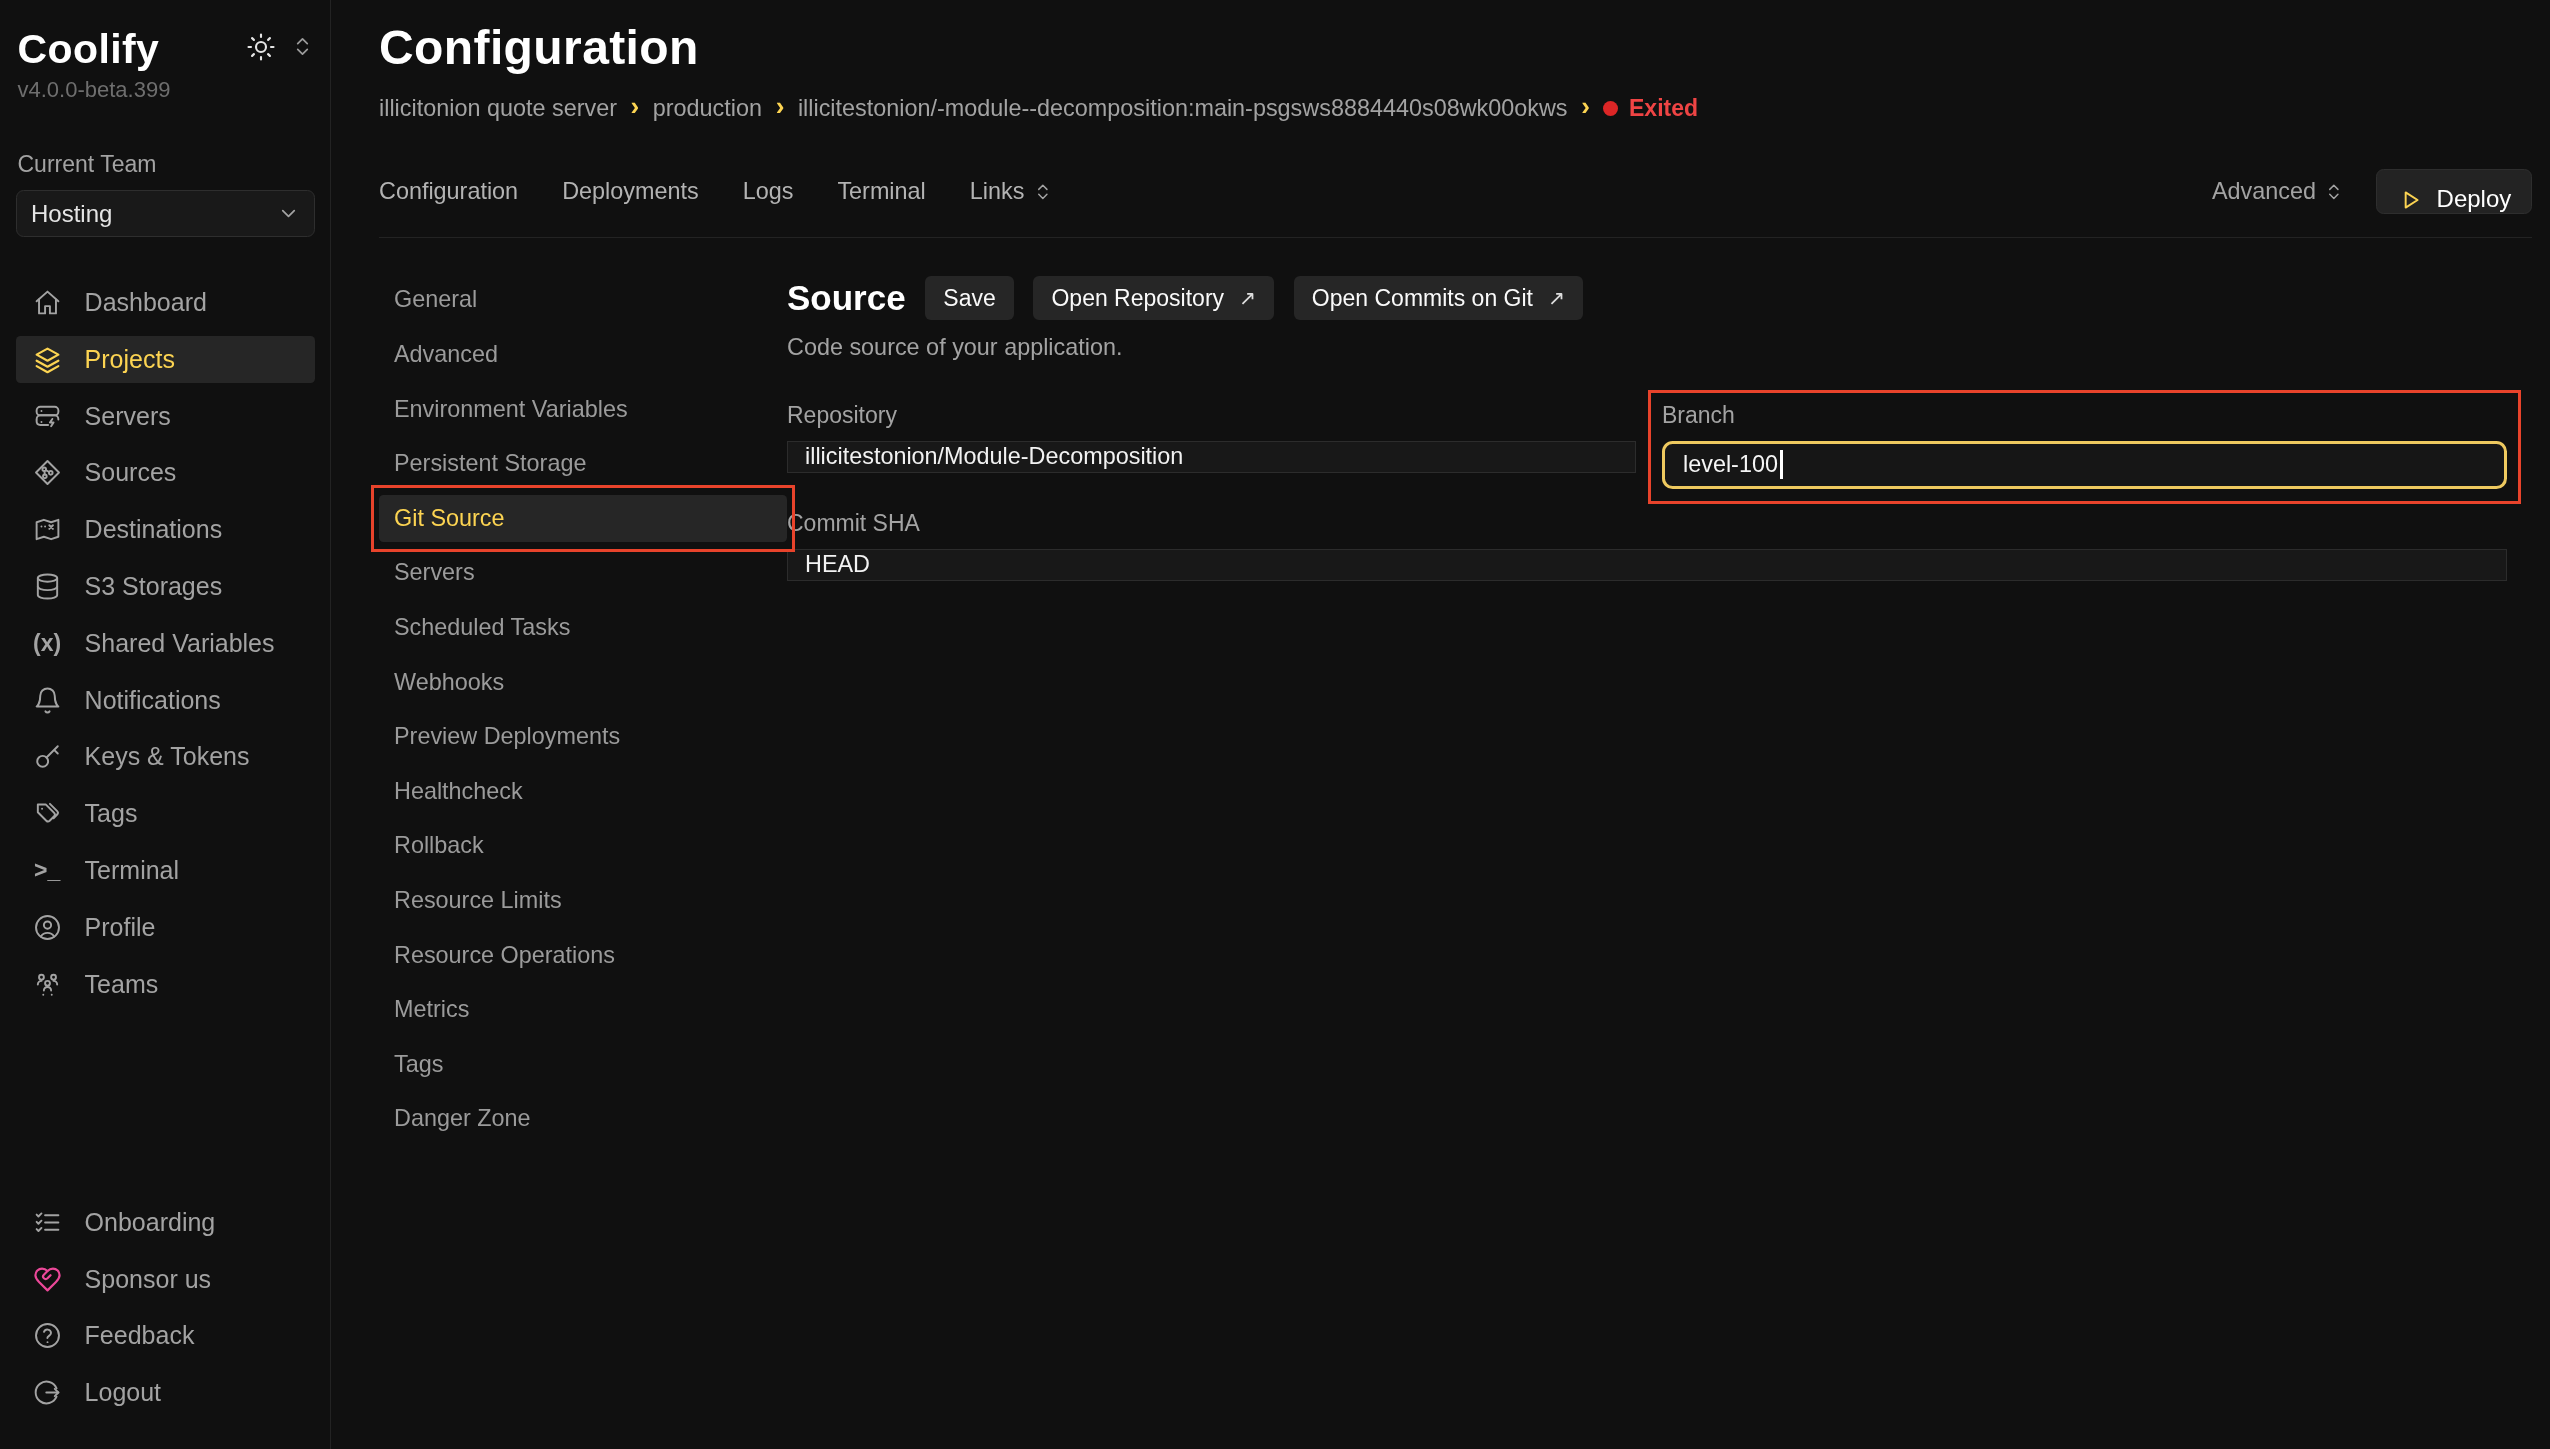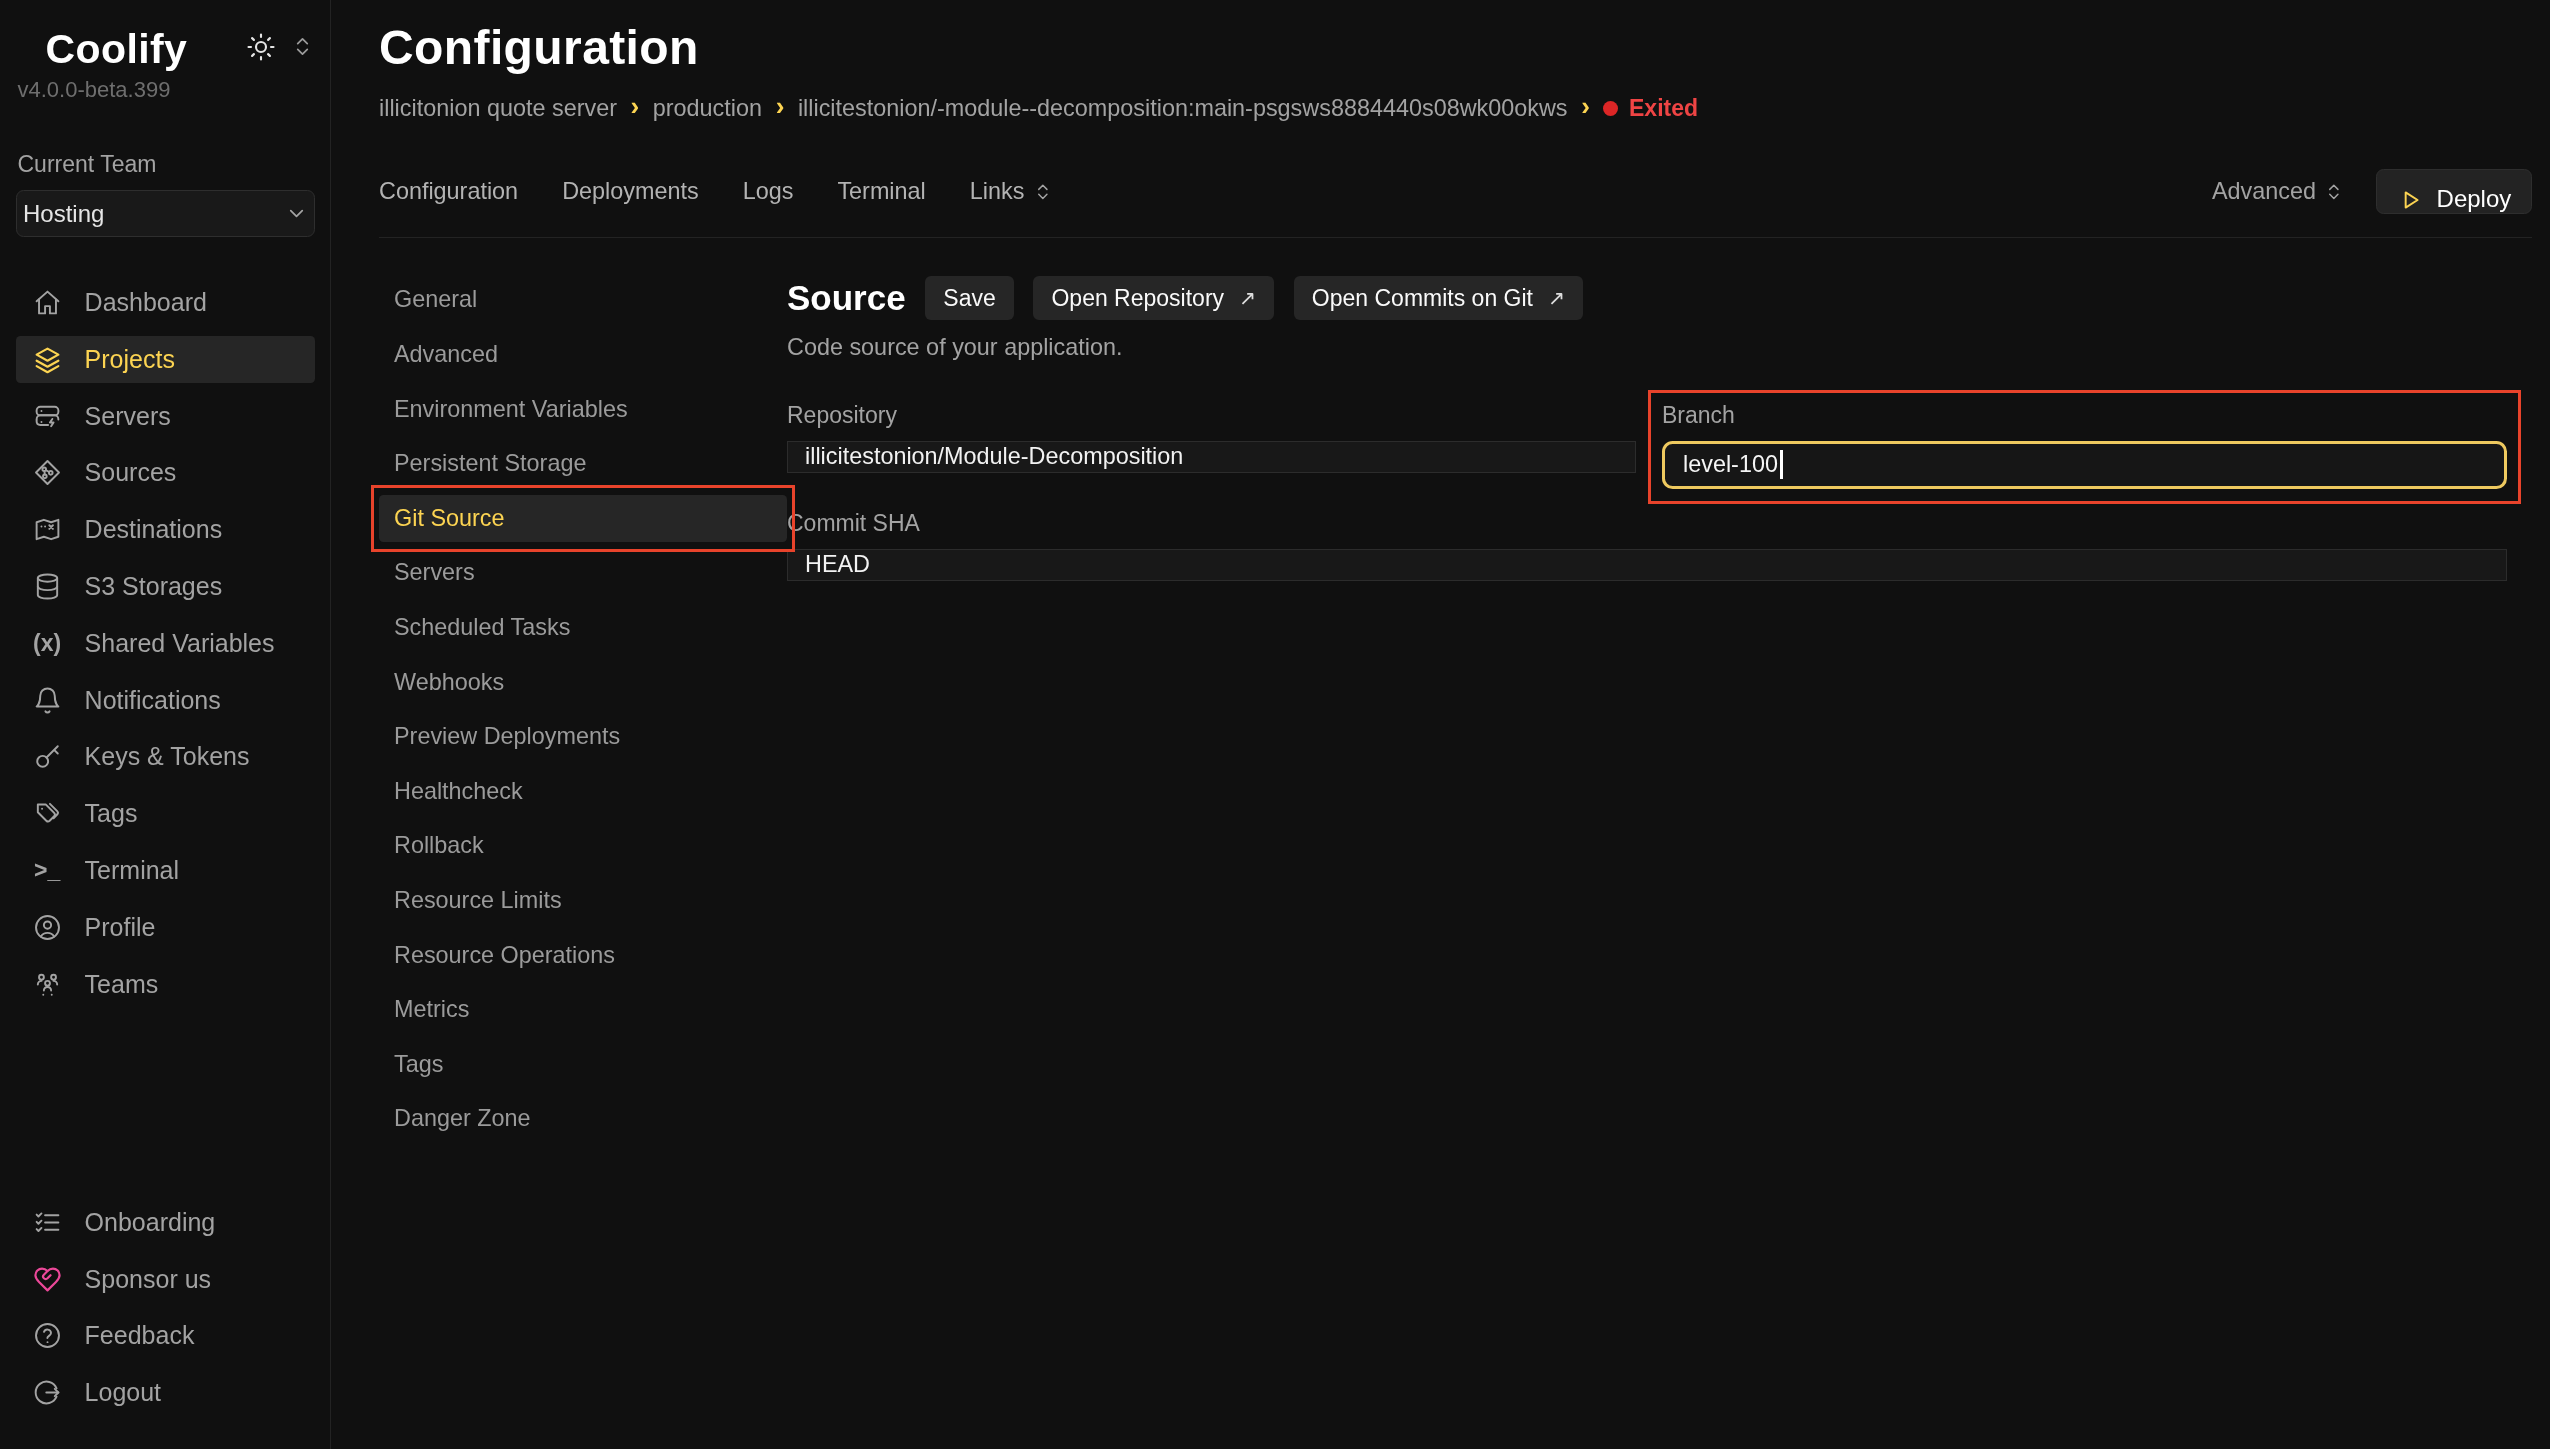--- a/index.html
+++ b/index.html
@@ -4,28 +4,28 @@
 <style>
   * { margin:0; padding:0; box-sizing:border-box; }
   html,body { background:#101010; width:2550px; height:1449px; overflow:hidden;
               font-family:"Liberation Sans", sans-serif; color:#e5e5e5; }
   svg { display:block; }
 
   
   .sidebar { position:fixed; left:0; top:0; bottom:0; width:331px; background:#101010;
              border-right:1.5px solid #232323; padding:21px 15px 23px 16px;
              display:flex; flex-direction:column; }
-  .logo-row { display:flex; justify-content:space-between; align-items:flex-start; padding:4.5px 1.5px 0 1.5px;margin-left:28px; }
+  .logo-row { display:flex; justify-content:space-between; align-items:flex-start; padding:4.5px 1.5px 0 1.5px; }
   .logo { font-size:41px; font-weight:700; color:#ffffff; letter-spacing:0.4px; }
   .logo-icons { display:flex; align-items:center; gap:15px; margin-top:6px; }
   .version { font-size:22px; color:#6e6e6e; margin:4.5px 0 0 1.5px; }
   .team-label { margin:48px 0 0 1.5px; font-size:23px; color:#a3a3a3; }
   .team-select { margin-top:12px; height:47px; border:1.5px solid #2e2e2e; border-radius:7.6px;
                  background:#191919; display:flex; align-items:center; justify-content:space-between;
-                 padding:0 6px; font-size:24px; color:#e5e5e5; cursor:pointer; }
+                 padding:0 14px; font-size:24px; color:#e5e5e5; cursor:pointer; }
   .nav { margin-top:42px; }
   .nav-item { display:flex; align-items:center; gap:23px; height:47px; padding:0 16.6px;
               border-radius:4.5px; color:#a3a3a3; font-size:25px; margin-bottom:9.8px; cursor:pointer; }
   .nav-item .ic { width:29px; display:flex; justify-content:center; }
   .nav-item.active { background:#262626; color:#fcd452; }
   .glyph-ic { font-size:23px; font-weight:600; color:inherit; line-height:1; }
   .nav-footer { margin-top:auto; }
   .pink { color:#ec4899; }
 
   

